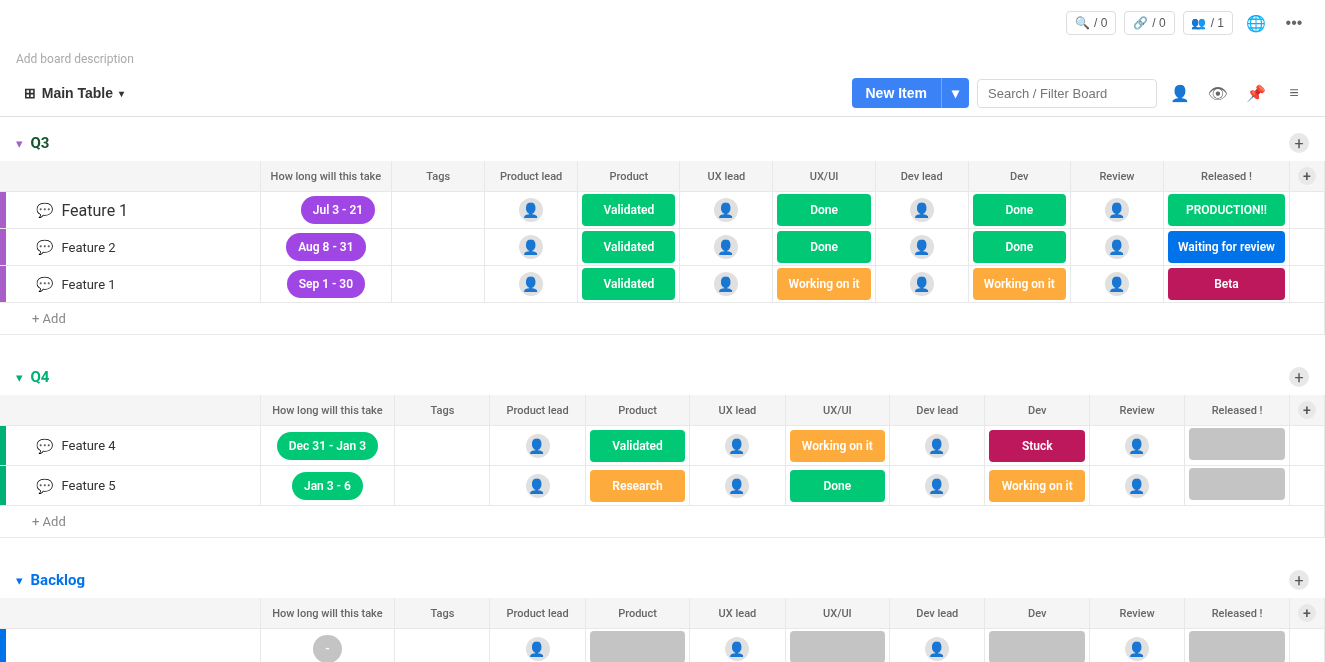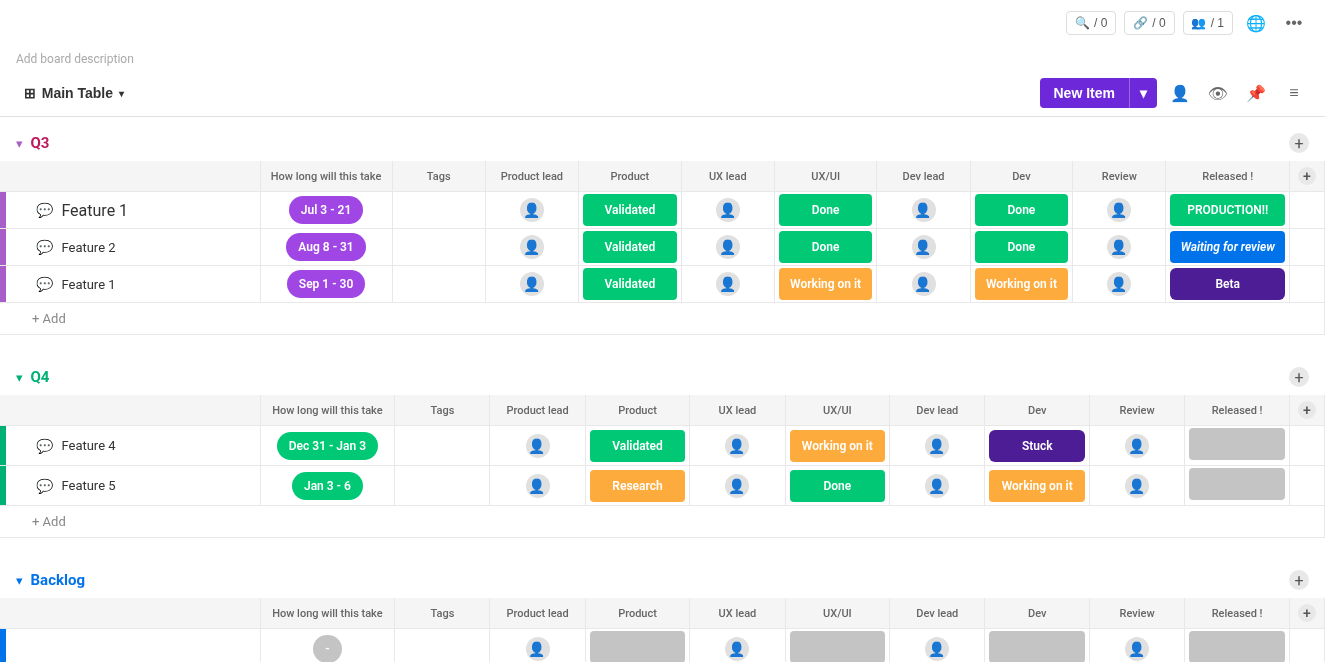--- a/index.html
+++ b/index.html
@@ -8,51 +8,51 @@
     
     .header { padding: 12px 16px 4px; }
     .board-title { font-size: 22px; font-weight: 700; color: #1a1a1a; }
     .board-desc { font-size: 12px; color: #aaa; margin-top: 2px; cursor: pointer; }
 
     
     .toolbar { display: flex; align-items: center; padding: 8px 16px; border-bottom: 1px solid #e0e0e0; gap: 8px; }
     .toolbar-left { display: flex; align-items: center; gap: 4px; flex: 1; }
     .main-table-btn { display: flex; align-items: center; gap: 6px; font-size: 14px; font-weight: 600; color: #333; background: none; border: none; cursor: pointer; padding: 4px 8px; border-radius: 4px; }
     .toolbar-right { display: flex; align-items: center; gap: 8px; }
-    .new-item-btn { display: flex; align-items: center; gap: 0; background: #6d28d9; color: white; border: none; border-radius: 4px; cursor: pointer; font-size: 14px; font-weight: 600; overflow: hidden; }
+    .new-item-btn { display: flex; align-items: center; gap: 0; background: #3b82f6; color: white; border: none; border-radius: 4px; cursor: pointer; font-size: 14px; font-weight: 600; overflow: hidden; }
     .new-item-main { padding: 7px 14px; }
     .new-item-dropdown { padding: 7px 10px; border-left: 1px solid rgba(255,255,255,0.3); }
     .search-box { border: 1px solid #ddd; border-radius: 4px; padding: 6px 10px; font-size: 13px; color: #999; width: 180px; outline: none; }
     .icon-btn { background: none; border: none; cursor: pointer; color: #666; padding: 4px; border-radius: 4px; font-size: 16px; display: flex; align-items: center; justify-content: center; width: 30px; height: 30px; }
     .topbar-stat { display: flex; align-items: center; gap: 4px; font-size: 12px; color: #555; background: none; border: 1px solid #ddd; border-radius: 4px; padding: 4px 8px; cursor: pointer; }
 
     
     .content { padding: 8px 0; overflow-x: auto; }
 
     
     .section { margin-bottom: 24px; }
     .section-header { display: flex; align-items: center; padding: 8px 16px; gap: 8px; }
     .section-title { font-size: 15px; font-weight: 700; cursor: pointer; }
-    .section-title.purple { color: #be185d; }
+    .section-title.purple { color: #14532d; }
     .section-title.teal { color: #00b074; }
     .section-title.blue { color: #0073ea; }
 
     
     .table-wrapper { width: 100%; overflow-x: auto; }
     table { width: 100%; border-collapse: collapse; min-width: 1200px; }
     thead tr { background: #f5f5f5; }
     th { padding: 6px 8px; text-align: left; font-size: 11px; font-weight: 500; color: #666; border-bottom: 1px solid #e8e8e8; border-right: 1px solid #e8e8e8; white-space: nowrap; }
     th.name-col { padding-left: 32px; width: 260px; }
     td { padding: 0; border-bottom: 1px solid #e8e8e8; border-right: 1px solid #e8e8e8; vertical-align: middle; height: 36px; }
 
     
     .badge { display: inline-flex; align-items: center; justify-content: center; padding: 5px 8px; border-radius: 4px; font-size: 12px; font-weight: 600; color: white; min-width: 90px; text-align: center; width: 100%; height: 32px; }
     .badge.green { background: #00c875; }
     .badge.orange { background: #fdab3d; }
-    .badge.pink { background: #4c1d95; border-radius: 6px; }
+    .badge.pink { background: #be185d; }
     .badge.blue-badge { background: #0073ea; }
     .badge.grey { background: #c4c4c4; }
 
     .date-badge { display: inline-flex; align-items: center; justify-content: center; padding: 5px 12px; border-radius: 20px; font-size: 12px; font-weight: 600; color: white; height: 28px; white-space: nowrap; }
     .date-badge.purple-date { background: #9f46e4; }
     .date-badge.green-date { background: #00c875; }
     .date-badge.grey-date { background: #c4c4c4; }
 
     .avatar-placeholder { width: 24px; height: 24px; border-radius: 50%; background: #e0e0e0; display: inline-flex; align-items: center; justify-content: center; color: #999; font-size: 14px; }
 
@@ -100,20 +100,21 @@
       <span>⊞</span>
       <span>Main Table</span>
       <span style="font-size:10px;">▾</span>
     </button>
   </div>
   <div class="toolbar-right">
     <button class="new-item-btn">
       <span class="new-item-main">New Item</span>
       <span class="new-item-dropdown">▾</span>
     </button>
+    <input class="search-box" type="text" placeholder="Search / Filter Board" style="">
     <button class="icon-btn">
       <span>👤</span>
     </button>
     <button class="icon-btn">
       <span>👁</span>
     </button>
     <button class="icon-btn">
       <span>📌</span>
     </button>
     <button class="icon-btn">
@@ -151,21 +152,21 @@
           </thead>
           <tbody>
             <tr>
               <td style="position: relative; min-width: 260px;">
       <div class="left-bar purple-bar"></div>
       <div class="tr-name-inner">
         <span style="color:#c4c4c4;font-size:14px;cursor:pointer;">💬</span>
         <span style="font-size:16px;">Feature 1</span>
       </div>
     </td>
-              <td style="text-align: center; padding: 2px 2px;"><span class="date-badge purple-date">Jul 3 - 21</span></td>
+              <td style="text-align: right; padding: 2px 16px;"><span class="date-badge purple-date">Jul 3 - 21</span></td>
               <td style="text-align: center; padding: 2px 6px;"></td>
               <td style="text-align: center; padding: 2px 6px;"><div class="avatar-placeholder" style="margin:auto;">👤</div></td>
               <td style="text-align: center; padding: 2px 4px;"><div class="badge green">Validated</div></td>
               <td style="text-align: center; padding: 2px 6px;"><div class="avatar-placeholder" style="margin:auto;">👤</div></td>
               <td style="text-align: center; padding: 2px 4px;"><div class="badge green">Done</div></td>
               <td style="text-align: center; padding: 2px 6px;"><div class="avatar-placeholder" style="margin:auto;">👤</div></td>
               <td style="text-align: center; padding: 2px 4px;"><div class="badge green">Done</div></td>
               <td style="text-align: center; padding: 2px 6px;"><div class="avatar-placeholder" style="margin:auto;">👤</div></td>
               <td style="text-align: center; padding: 2px 4px;"><div class="badge green">PRODUCTION!!</div></td>
               <td style="width: 32px;"></td>
@@ -180,21 +181,21 @@
     </td>
               <td style="text-align: center; padding: 2px 6px;"><span class="date-badge purple-date">Aug 8 - 31</span></td>
               <td style="text-align: center; padding: 2px 6px;"></td>
               <td style="text-align: center; padding: 2px 6px;"><div class="avatar-placeholder" style="margin:auto;">👤</div></td>
               <td style="text-align: center; padding: 2px 4px;"><div class="badge green">Validated</div></td>
               <td style="text-align: center; padding: 2px 6px;"><div class="avatar-placeholder" style="margin:auto;">👤</div></td>
               <td style="text-align: center; padding: 2px 4px;"><div class="badge green">Done</div></td>
               <td style="text-align: center; padding: 2px 6px;"><div class="avatar-placeholder" style="margin:auto;">👤</div></td>
               <td style="text-align: center; padding: 2px 4px;"><div class="badge green">Done</div></td>
               <td style="text-align: center; padding: 2px 6px;"><div class="avatar-placeholder" style="margin:auto;">👤</div></td>
-              <td style="text-align: center; padding: 2px 4px; font-style: italic;"><div class="badge blue-badge">Waiting for review</div></td>
+              <td style="text-align: center; padding: 2px 4px;"><div class="badge blue-badge">Waiting for review</div></td>
               <td style="width: 32px;"></td>
             </tr>
             <tr>
               <td style="position: relative; min-width: 260px;">
       <div class="left-bar purple-bar"></div>
       <div class="tr-name-inner">
         <span style="color:#c4c4c4;font-size:14px;cursor:pointer;">💬</span>
         <span style="font-size:13px;">Feature 1</span>
       </div>
     </td>

